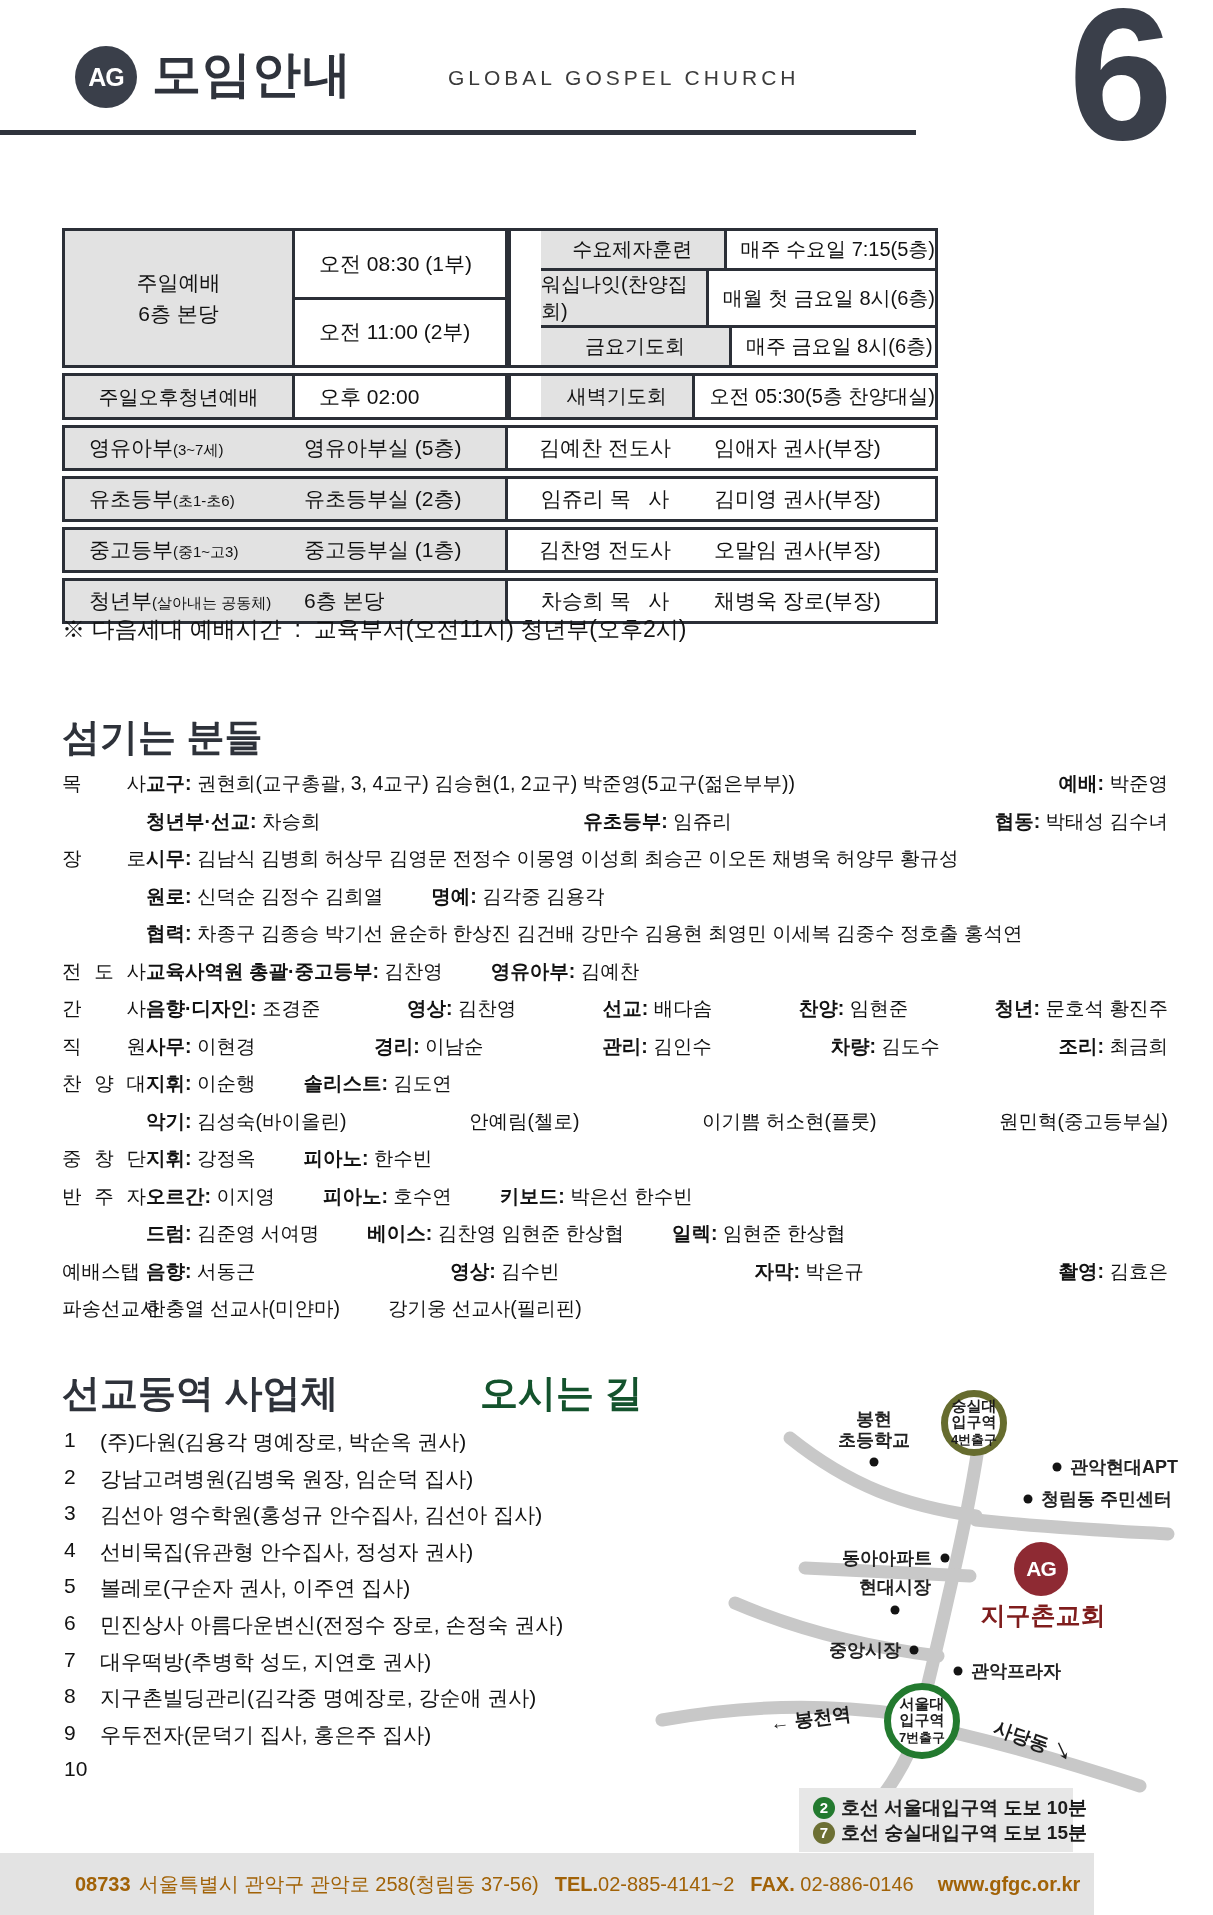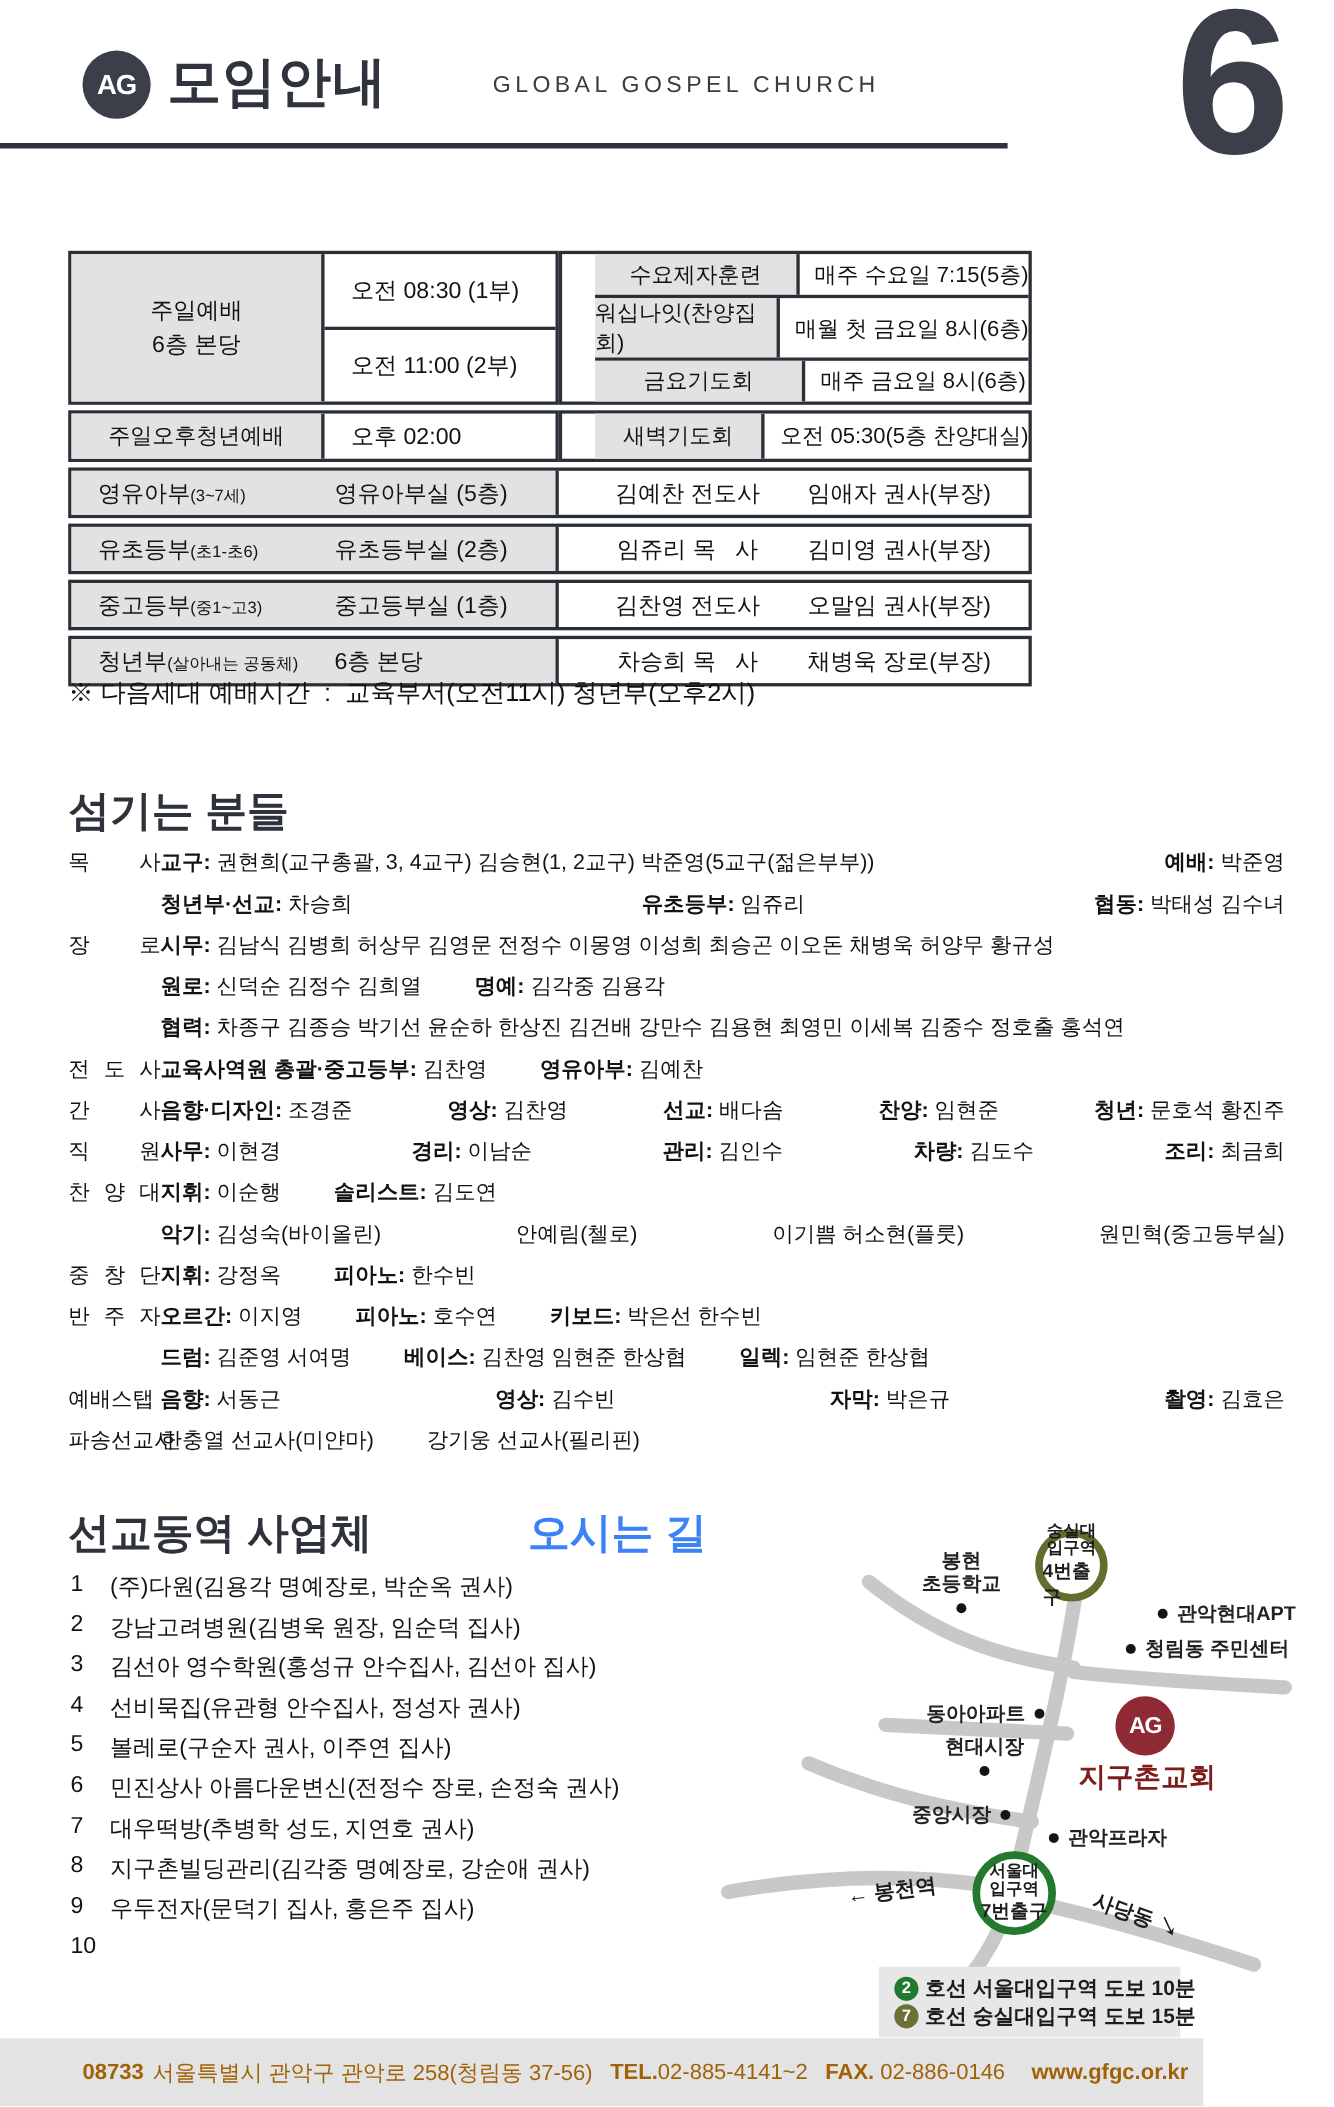--- a/index.html
+++ b/index.html
@@ -34,55 +34,55 @@
   .wr-time { flex:1; display:flex; align-items:center; padding-left:14px; font-size:20px; white-space:pre; }
   .sched-mid { display:flex; margin-top:5px; height:47px; }
   .sched-mid .st-left, .sched-mid .st-right { height:47px; }
   .sched-mid .st-label, .sched-mid .wr-name { font-size:20px; }
   .dept-row { margin-top:5px; height:46px; display:flex; }
   .dr-left { width:440px; display:flex; align-items:center; }
   .dr-dept { width:215px; padding-left:24px; flex-shrink:0; white-space:nowrap; font-size:21px; }
   .dr-detail { font-size:15px; }
   .dr-room { font-size:21px; white-space:nowrap; }
   .dr-right { flex:1; border-left:3px solid #2b2f37; display:flex; align-items:center; }
-  .dr-pastor { width:194px; text-align:center; white-space:pre; font-size:21px;margin-left:20px; }
+  .dr-pastor { width:194px; text-align:center; white-space:pre; font-size:21px; }
   .dr-head { padding-left:12px; font-size:21px; white-space:pre; }
   .note { position:absolute; left:62px; top:614px; font-size:23px; color:#121212; white-space:pre; }
 
   
   .serving-title { position:absolute; left:62px; top:712px; font-size:38px; font-weight:bold; color:#2e323a; }
   .serving-list { position:absolute; left:62px; top:770px; width:1106px; }
   .serving-row { display:flex; height:37.5px; align-items:flex-start; font-size:19.5px; }
   .role { width:84px; flex-shrink:0; text-align:justify; text-align-last:justify; white-space:nowrap; }
   .segs { flex:1; display:flex; min-width:0; }
   .serving-row.spread .segs { justify-content:space-between; }
   .seg { white-space:nowrap; }
   .serving-row:not(.spread) .seg:not(:last-child) { margin-right:48px; }
   .seg-label { font-weight:bold; }
 
   
   .biz-title { position:absolute; left:62px; top:1368px; font-size:38px; font-weight:bold; color:#2e323a; }
-  .dir-title { position:absolute; left:480px; top:1368px; font-size:38px; font-weight:bold; color:#3b82f6; }
+  .dir-title { position:absolute; left:480px; top:1368px; font-size:38px; font-weight:bold; color:#14532d; }
   .biz-list { position:absolute; left:64px; top:1428px; width:560px; }
   .biz-item { display:flex; height:36.6px; align-items:flex-start; font-size:21px; }
   .biz-no { width:36px; flex-shrink:0; }
   .biz-text { white-space:nowrap; }
 
   
   .map { position:absolute; left:640px; top:1398px; width:560px; height:450px; }
   .map svg { position:absolute; left:0; top:0; }
   .map-dot { position:absolute; width:9px; height:9px; border-radius:50%; background:#141414; transform:translate(-50%,-50%); }
   .map-label { position:absolute; font-size:18px; font-weight:bold; color:#222; white-space:pre-line; line-height:1.15; }
   .map-label.above { transform:translate(-50%,-100%); text-align:center; }
   .map-label.left  { transform:translate(-100%,-50%); text-align:right; }
   .map-label.right { transform:translate(0,-50%); }
   .station { position:absolute; background:#fff; border-radius:50%; display:flex; flex-direction:column;
     align-items:center; justify-content:center; transform:translate(-50%,-50%); box-sizing:border-box; }
   .station .st-name { font-weight:bold; font-size:15px; line-height:1.1; text-align:center; white-space:pre-line; color:#1c1c1c; }
-  .station .st-exit { font-weight:bold; font-size:17px; color:#1c1c1c; }
+  .station .st-exit { font-weight:bold; font-size:13px; color:#1c1c1c; }
   .church-circle { position:absolute; border-radius:50%; color:#fff; display:flex; align-items:center;
     justify-content:center; font-weight:bold; font-size:21px; transform:translate(-50%,-50%); letter-spacing:-1px; }
   .church-name { position:absolute; transform:translate(-50%,-50%); font-size:25px; font-weight:bold; color:#7f1d1d; white-space:nowrap; }
   .map-arrow { position:absolute; font-size:19px; font-weight:bold; color:#1c1c1c; white-space:nowrap; }
   .legend { position:absolute; left:159px; top:390px; width:250px; background:#e7e7e7; padding:7px 10px 7px 14px; box-sizing:content-box; }
   .legend-line { display:flex; align-items:center; height:25px; font-size:19px; font-weight:bold; color:#1c1c1c; white-space:nowrap; }
   .legend-num { width:22px; height:22px; border-radius:50%; color:#fff; font-size:15px; display:flex;
     align-items:center; justify-content:center; margin-right:6px; flex-shrink:0; }
 
   

